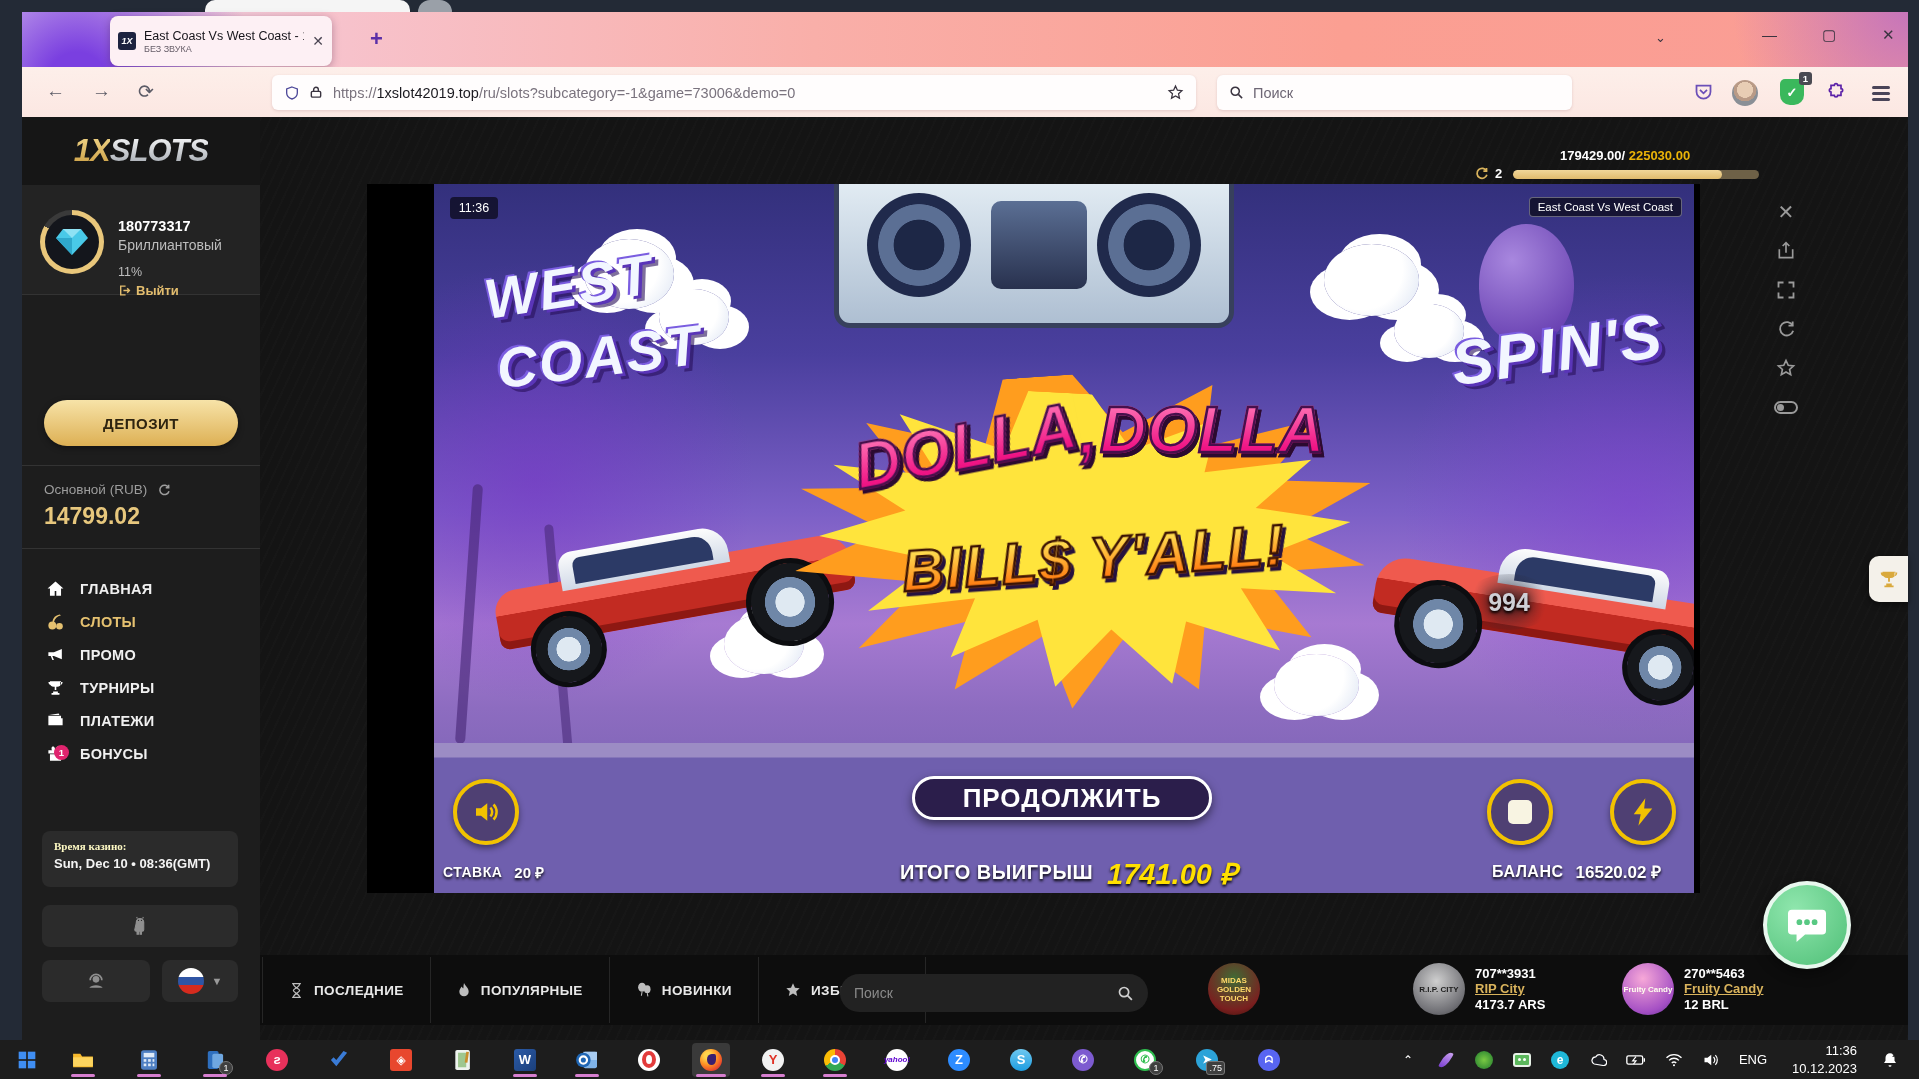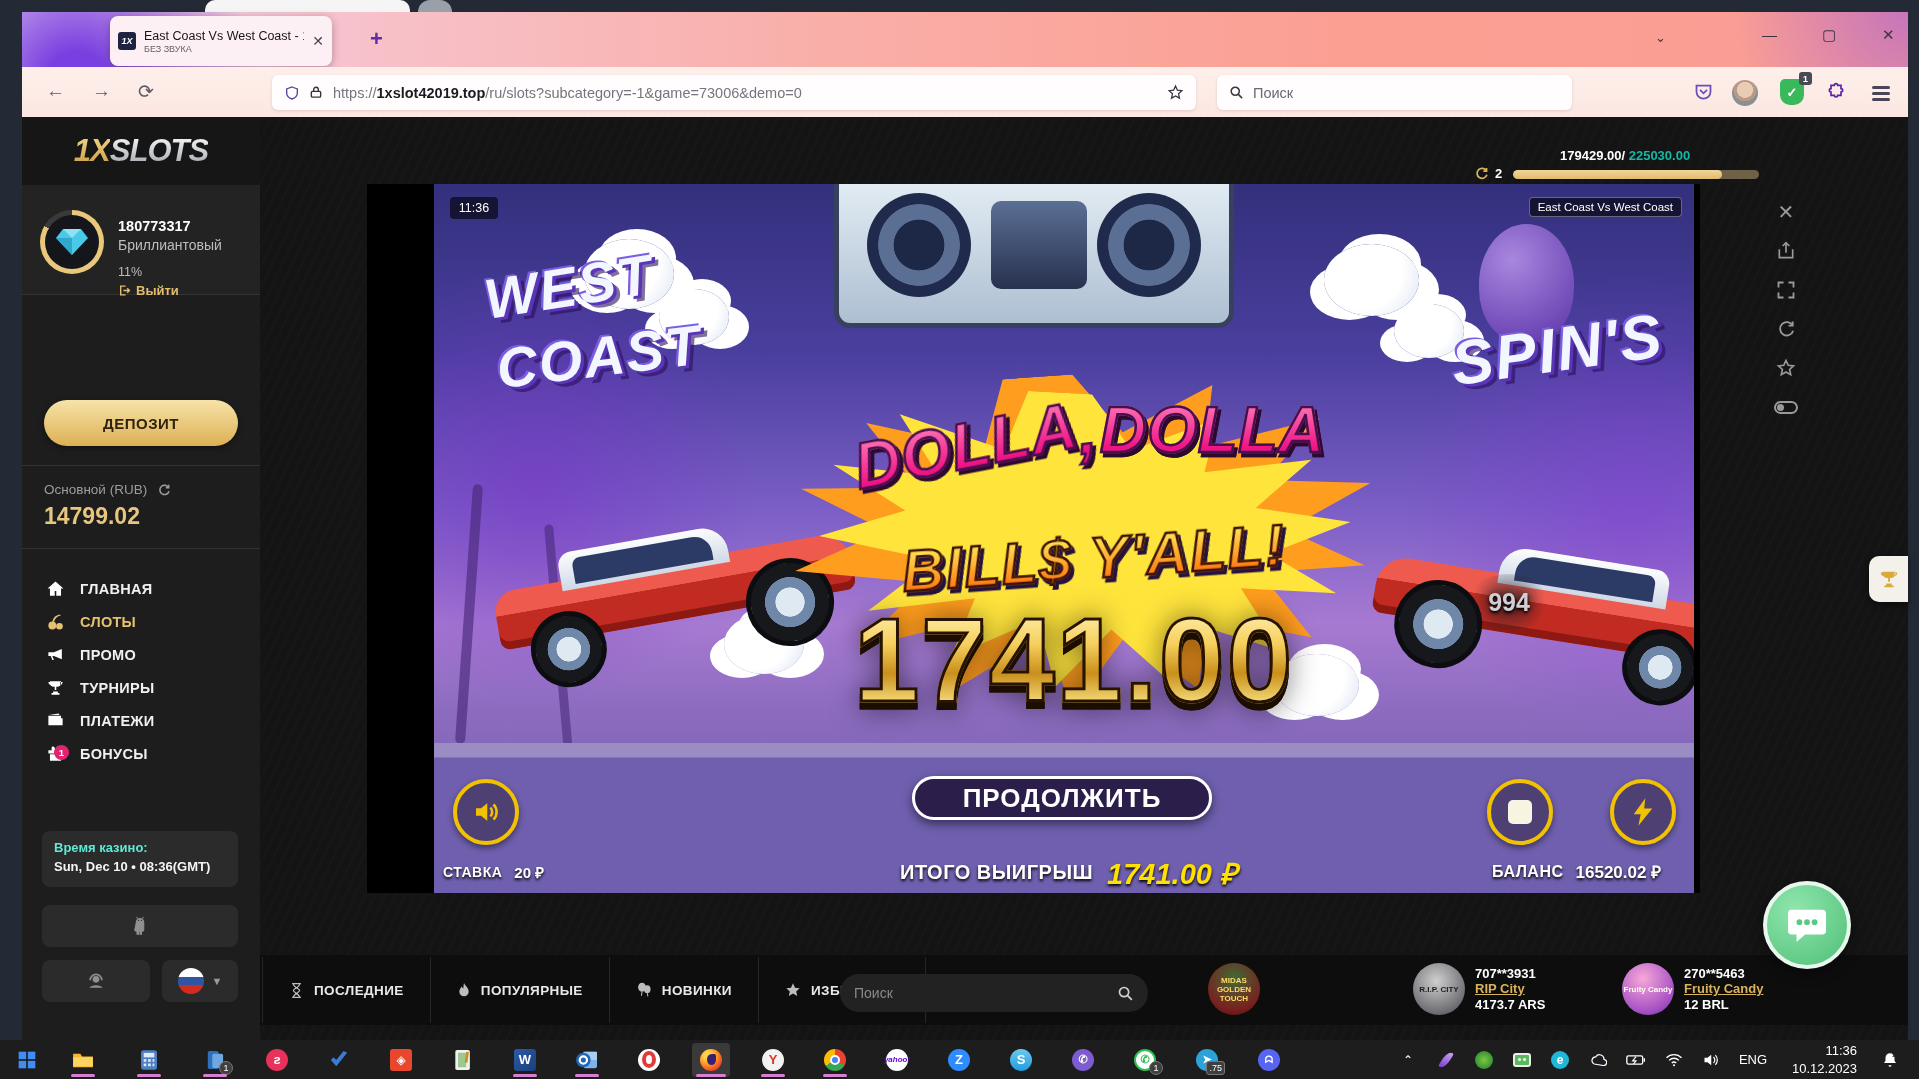--- a/index.html
+++ b/index.html
@@ -23,21 +23,21 @@
   .tabtitle{font-size:12.5px;color:#15141a;white-space:nowrap;overflow:hidden;max-width:160px;}
   .tabsub{font-size:9px;color:#69606b;margin-top:1px;}
   .tabclose{color:#4a4451;font-size:14px;margin-left:auto;}
   .newtab{left:370px;top:26px;color:#5b2fa8;font-size:22px;font-weight:bold;}
   .winctl{color:#3a3440;font-size:15px;}
   .toolbar{left:22px;top:67px;width:1886px;height:50px;background:linear-gradient(180deg,#fdeFeA,#fce7e2);}
   .navbtn{color:#5b5b66;font-size:19px;}
   .urlbar{left:272px;top:75px;width:924px;height:35px;background:#fffdfd;border-radius:6px;
     padding:0 12px;box-shadow:0 1px 3px rgba(120,60,70,.18);}
   .urltxt{font-size:14.5px;color:#7a737e;white-space:nowrap;overflow:hidden;}
-  .urltxt b{color:#1b1a20;font-weight:bold;}
+  .urltxt b{color:#1b1a20;font-weight:normal;}
   .searchbar{left:1217px;top:75px;width:355px;height:35px;background:#fffdfd;border-radius:6px;
     padding:0 12px;box-shadow:0 1px 3px rgba(120,60,70,.18);}
   .searchph{font-size:14.5px;color:#6e6775;margin-left:9px;}
   .ticon{color:#4f4a58;}
   .badge-dark{position:absolute;top:-7px;right:-8px;background:#4a4a52;color:#fff;font-size:9.5px;
     font-weight:bold;border-radius:3px;padding:1px 4px;}
   .avatar{width:26px;height:26px;border-radius:50%;
     background:radial-gradient(circle at 50% 38%,#e8cdb4 0 38%,#b99a86 39% 55%,#8a8f96 56% 100%);}
   .gshield{width:24px;height:26px;background:#3ab85c;border-radius:5px 5px 10px 10px;
     display:flex;align-items:center;justify-content:center;color:#fff;font-size:13px;font-weight:bold;}
@@ -68,26 +68,26 @@
     display:flex;align-items:center;justify-content:center;letter-spacing:.5px;box-shadow:0 2px 6px rgba(0,0,0,.4);}
   .ballabel{font-size:13.5px;color:#9d9d9d;}
   .balval{font-size:23px;color:#e7c77d;font-weight:bold;}
   .menuitem{display:flex;align-items:center;gap:14px;color:#f0f0f0;font-size:14.5px;font-weight:bold;height:33px;letter-spacing:.3px;}
   .menuitem .mic{width:22px;display:flex;justify-content:center;color:#fff;}
   .menuitem.active{color:#e5c170;}
   .menuitem.active .mic{color:#e5c170;}
   .pinkbadge{position:absolute;left:10px;top:8px;width:15px;height:15px;border-radius:50%;background:#e0246e;
     color:#fff;font-size:9.5px;font-weight:bold;display:flex;align-items:center;justify-content:center;}
   .graybox{background:#2b2b2b;border-radius:8px;}
-  .timelabel{font-size:13px;color:#5eead4;font-weight:bold;}
+  .timelabel{font-size:11px;color:#fef9c3;font-weight:bold;font-family:Liberation Serif, serif;}
   .timeval{font-size:13px;color:#f4f4f4;font-weight:bold;margin-top:4px;}
 
   
   .wager{font-size:13px;font-weight:bold;color:#fff;}
-  .wager .gold{color:#14b8a6;text-align:center;}
+  .wager .gold{color:#eab308;text-align:center;}
   .progress{left:1513px;top:170px;width:246px;height:9px;border-radius:5px;background:#6e6147;overflow:hidden;}
   .progfill{height:100%;width:85%;background:linear-gradient(180deg,#f1d79a,#e0bb6d);border-radius:5px;}
 
   
   .gamewrap{left:367px;top:184px;width:1333px;height:709px;background:#000;}
   .scene{left:434px;top:184px;width:1260px;height:709px;overflow:hidden;
     background:
      radial-gradient(circle at 8% 42%,rgba(120,50,200,.55),transparent 220px),
      radial-gradient(circle at 95% 45%,rgba(130,60,210,.5),transparent 230px),
      linear-gradient(180deg,#33307c 0%,#4a3f9e 24%,#7b5fc6 46%,#a77ad2 62%,#8d6cc0 74%,#675aa8 100%);}
@@ -422,23 +422,20 @@
 
     <div class="star1"></div>
     <div class="star2"></div>
     <div style="position:absolute;left:385px;top:210px;width:540px;text-align:center;transform:rotate(-7deg);">
       <span class="dolla" style="display:inline-block;transform:rotate(-4deg);">DOLLA</span><span class="dolla" style="display:inline-block;">,</span>
       <span class="dolla" style="display:inline-block;transform:rotate(7deg) translateY(14px);">DOLLA</span>
     </div>
     <div style="position:absolute;left:400px;top:340px;width:520px;text-align:center;transform:rotate(-4deg);">
       <span class="bills">BILL$ Y'ALL!</span>
     </div>
-    <div style="position:absolute;left:160px;top:408px;width:960px;text-align:center;">
-      <span class="bigwin">1741.00</span>
-    </div>
 
     <div style="position:absolute;right:140px;top:390px;width:90px;height:56px;border-radius:50%;background:radial-gradient(circle,rgba(40,40,50,.65),transparent 70%);display:flex;align-items:center;justify-content:center;">
       <span class="freespins">994</span>
     </div>
 
     <div class="gbadge" style="position:absolute;left:16px;top:13px;width:48px;height:22px;font-size:12.5px;">11:36</div>
     <div class="gbadge" style="position:absolute;right:12px;top:13px;height:20px;padding:0 8px;font-size:11.5px;border:1px solid rgba(255,255,255,.35);">East Coast Vs West Coast</div>
   </div>
 
   <div class="abs ybtn" style="left:453px;top:779px;width:66px;height:66px;">

